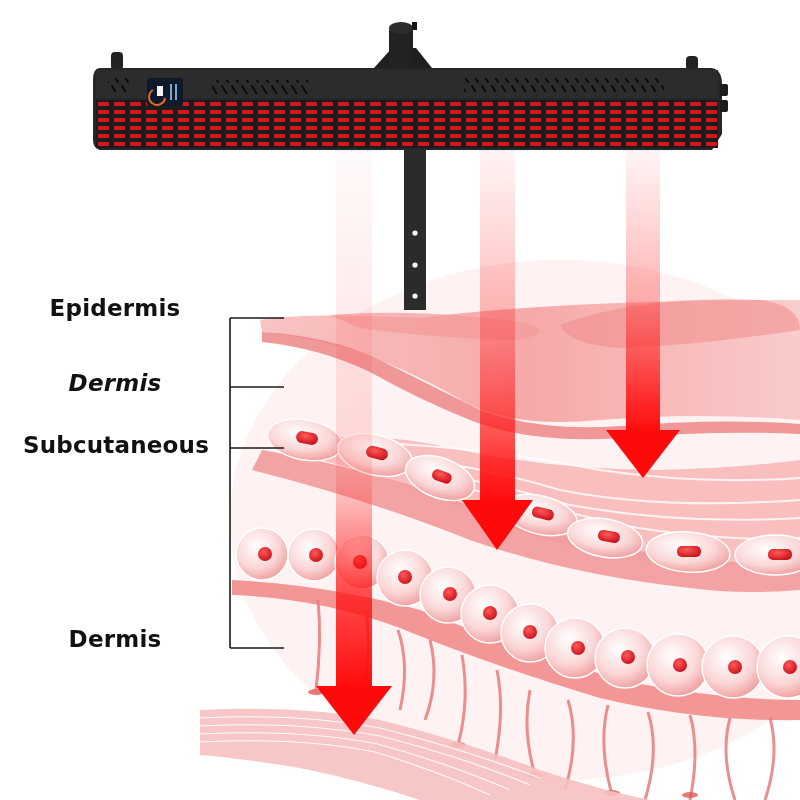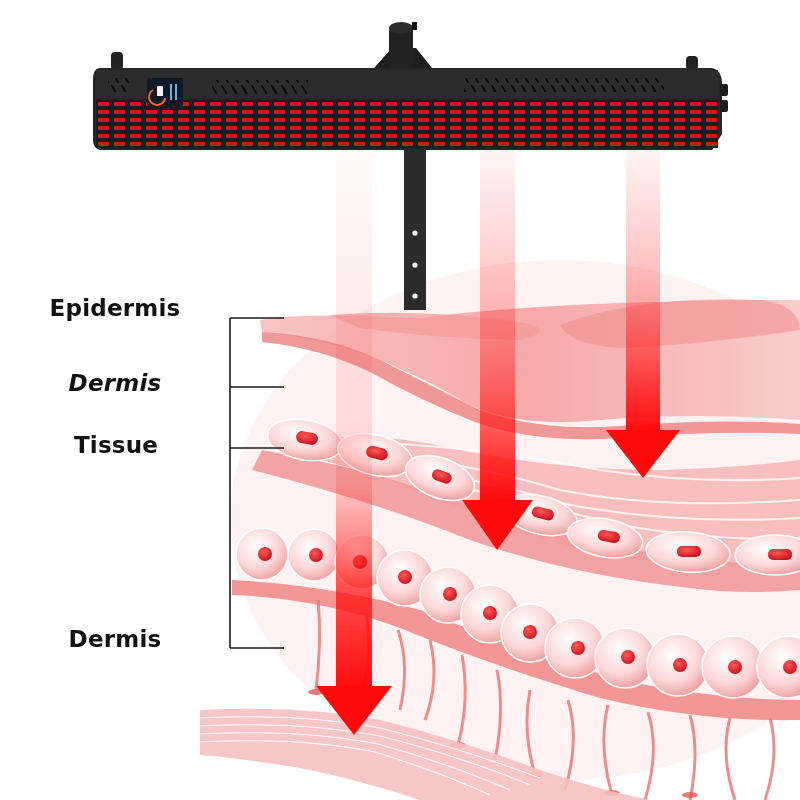--- a/index.html
+++ b/index.html
@@ -214,15 +214,15 @@
     <line x1="230" y1="318" x2="284" y2="318"></line>
     <line x1="230" y1="387" x2="284" y2="387"></line>
     <line x1="230" y1="448" x2="284" y2="448"></line>
     <line x1="230" y1="648" x2="284" y2="648"></line>
   </g>
 </svg>
 
 <div id="lbl-epidermis" class="label">Epidermis</div>
 <div id="lbl-dermis" class="label">Dermis</div>
 <div id="lbl-subq" class="label">
-  <div>Tissue</div>
+  <div>Subcutaneous</div>
 </div>
 <div id="lbl-muscle" class="label">Dermis</div>
 
 </body></html>

